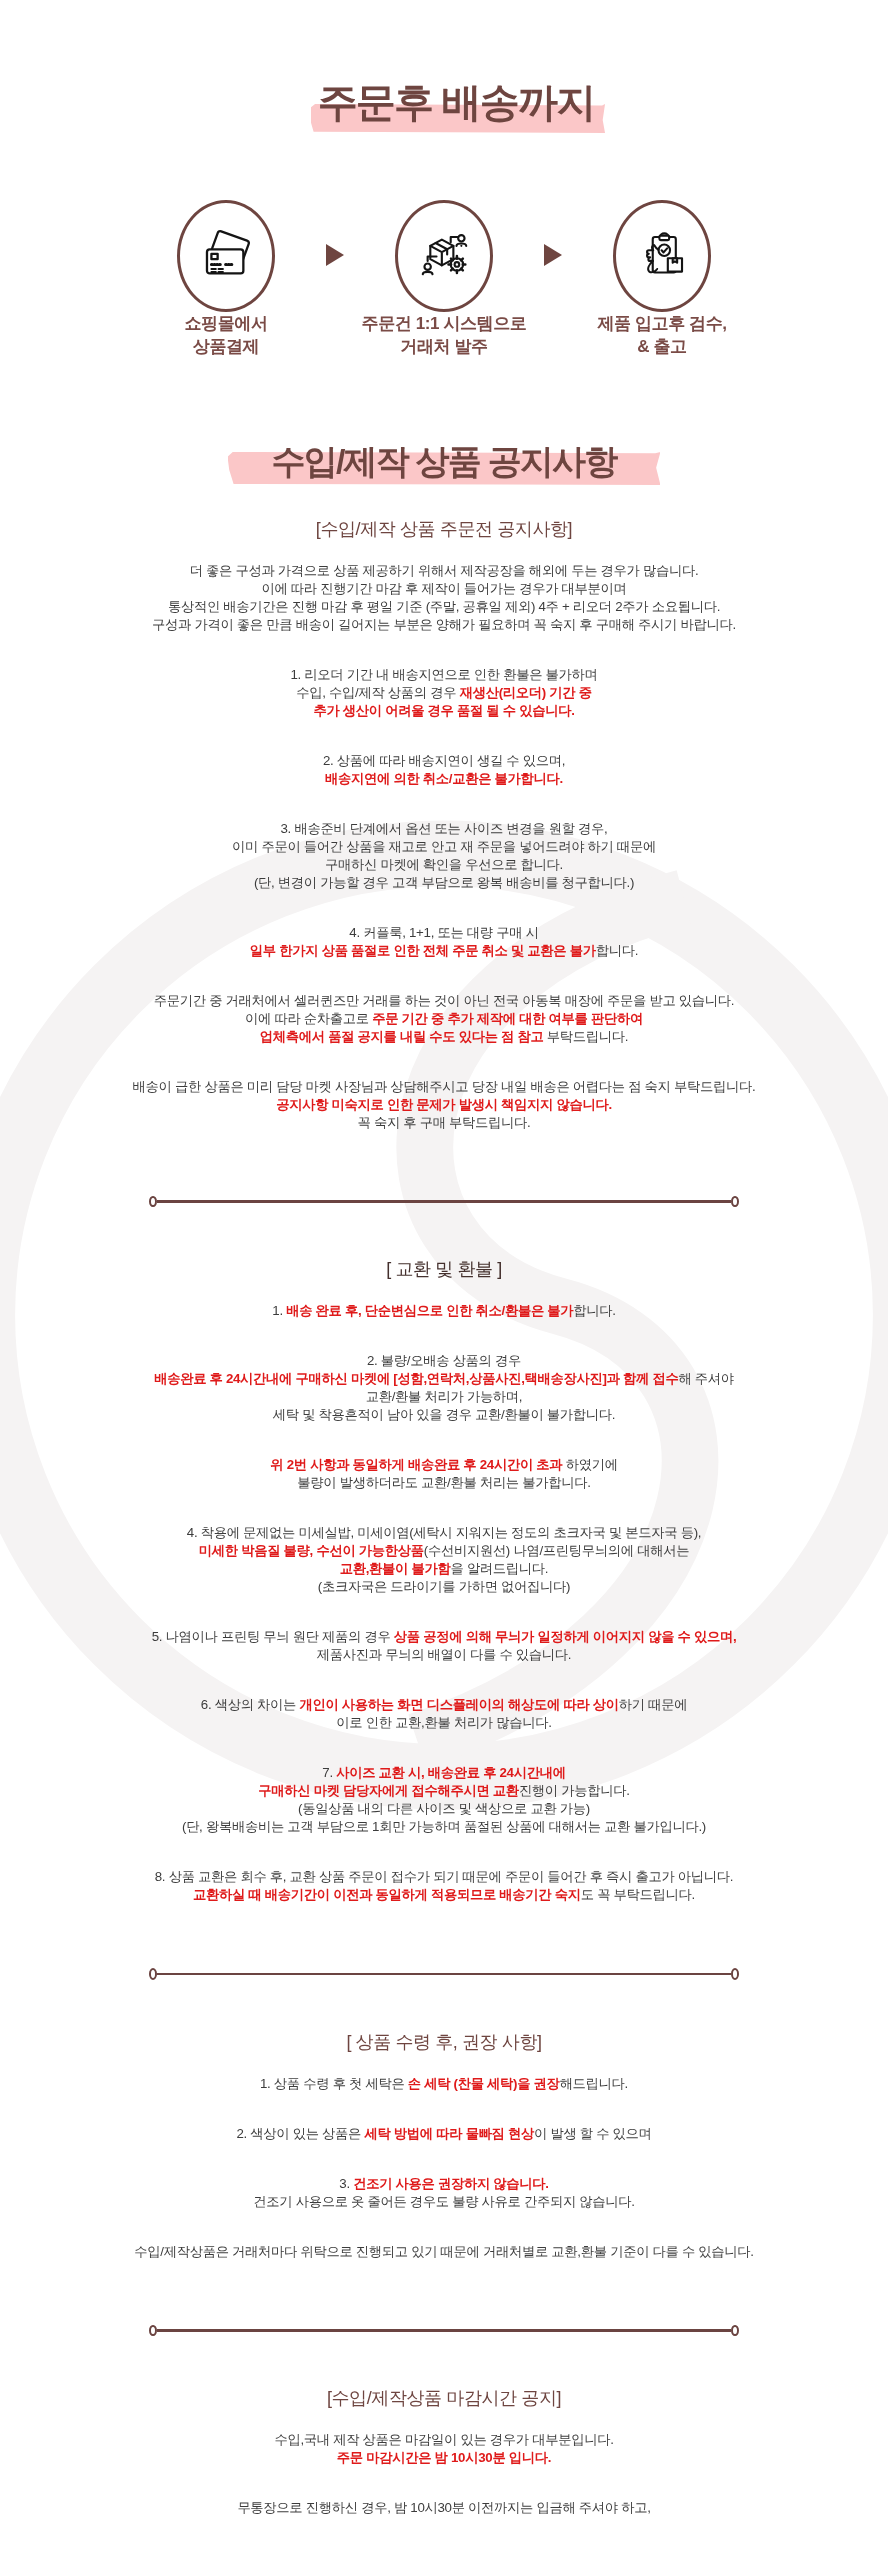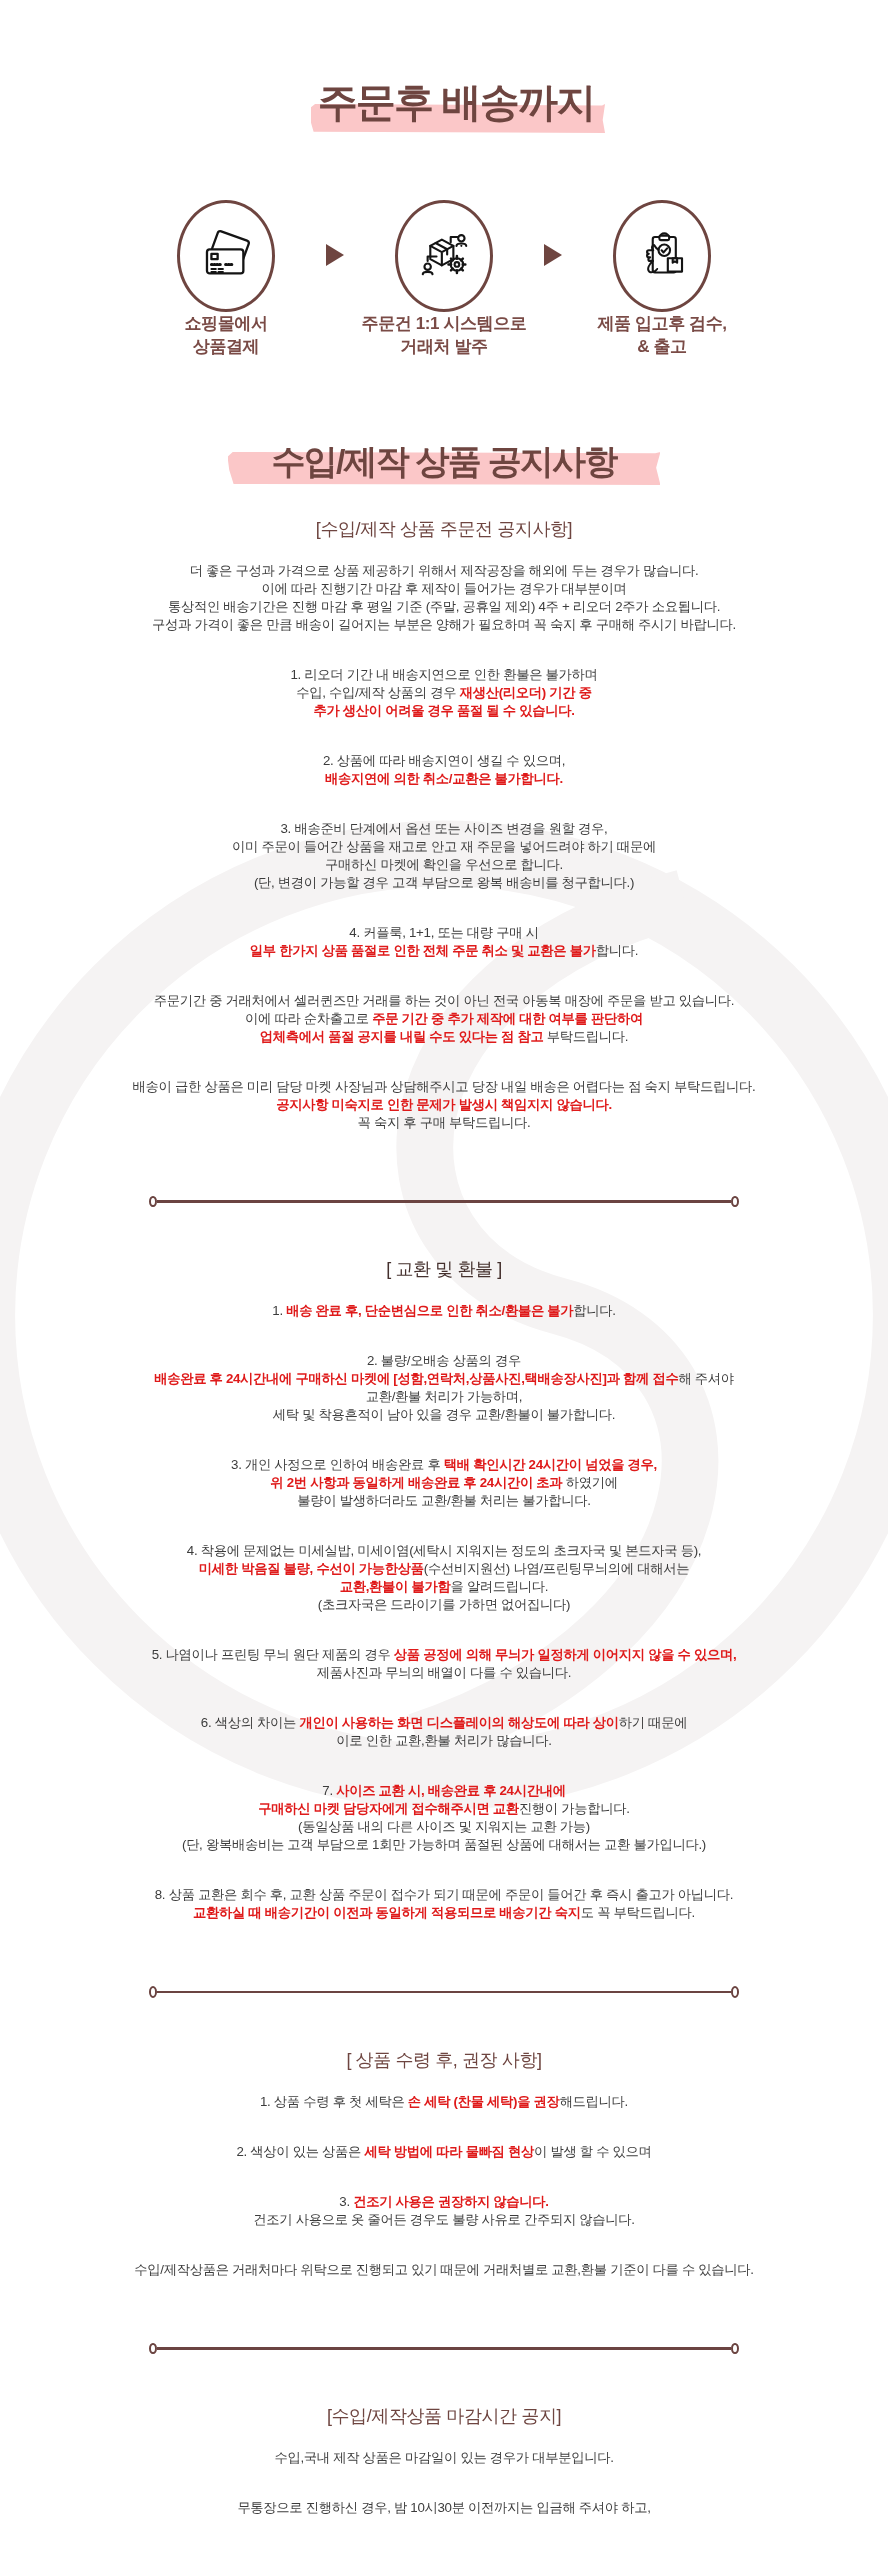--- a/index.html
+++ b/index.html
@@ -195,42 +195,41 @@
         <div class="para">
           <span class="ln"><span class="seg">1. </span><span class="seg-red">배송 완료 후, 단순변심으로 인한 취소/환불은 불가</span><span class="seg">합니다.</span></span>
         </div>
         <div class="para">
           <span class="ln"><span class="seg">2. 불량/오배송 상품의 경우</span></span>
           <span class="ln"><span class="seg-red">배송완료 후 24시간내에 구매하신 마켓에 [성함,연락처,상품사진,택배송장사진]과 함께 접수</span><span class="seg">해 주셔야</span></span>
           <span class="ln"><span class="seg">교환/환불 처리가 가능하며,</span></span>
           <span class="ln"><span class="seg">세탁 및 착용흔적이 남아 있을 경우 교환/환불이 불가합니다.</span></span>
         </div>
         <div class="para">
-          <span class="ln"><span class="seg">3. 개인 사정으로 인하여 배송완료 후 </span><span class="seg-red">택배 확인시간 24시간이 넘었을 경우,</span></span>
           <span class="ln"><span class="seg-red">위 2번 사항과 동일하게 배송완료 후 24시간이 초과</span><span class="seg"> 하였기에</span></span>
           <span class="ln"><span class="seg">불량이 발생하더라도 교환/환불 처리는 불가합니다.</span></span>
         </div>
         <div class="para">
           <span class="ln"><span class="seg">4. 착용에 문제없는 미세실밥, 미세이염(세탁시 지워지는 정도의 초크자국 및 본드자국 등),</span></span>
           <span class="ln"><span class="seg-red">미세한 박음질 불량, 수선이 가능한상품</span><span class="seg">(수선비지원선) 나염/프린팅무늬의에 대해서는</span></span>
           <span class="ln"><span class="seg-red">교환,환불이 불가함</span><span class="seg">을 알려드립니다.</span></span>
           <span class="ln"><span class="seg">(초크자국은 드라이기를 가하면 없어집니다)</span></span>
         </div>
         <div class="para">
           <span class="ln"><span class="seg">5. 나염이나 프린팅 무늬 원단 제품의 경우 </span><span class="seg-red">상품 공정에 의해 무늬가 일정하게 이어지지 않을 수 있으며,</span></span>
           <span class="ln"><span class="seg">제품사진과 무늬의 배열이 다를 수 있습니다.</span></span>
         </div>
         <div class="para">
           <span class="ln"><span class="seg">6. 색상의 차이는 </span><span class="seg-red">개인이 사용하는 화면 디스플레이의 해상도에 따라 상이</span><span class="seg">하기 때문에</span></span>
           <span class="ln"><span class="seg">이로 인한 교환,환불 처리가 많습니다.</span></span>
         </div>
         <div class="para">
           <span class="ln"><span class="seg">7. </span><span class="seg-red">사이즈 교환 시, 배송완료 후 24시간내에</span></span>
           <span class="ln"><span class="seg-red">구매하신 마켓 담당자에게 접수해주시면 교환</span><span class="seg">진행이 가능합니다.</span></span>
-          <span class="ln"><span class="seg">(동일상품 내의 다른 사이즈 및 지워지는 교환 가능)</span></span>
+          <span class="ln"><span class="seg">(동일상품 내의 다른 사이즈 및 색상으로 교환 가능)</span></span>
           <span class="ln"><span class="seg">(단, 왕복배송비는 고객 부담으로 1회만 가능하며 품절된 상품에 대해서는 교환 불가입니다.)</span></span>
         </div>
         <div class="para">
           <span class="ln"><span class="seg">8. 상품 교환은 회수 후, 교환 상품 주문이 접수가 되기 때문에 주문이 들어간 후 즉시 출고가 아닙니다.</span></span>
           <span class="ln"><span class="seg-red">교환하실 때 배송기간이 이전과 동일하게 적용되므로 배송기간 숙지</span><span class="seg">도 꼭 부탁드립니다.</span></span>
         </div>
         <div class="divider">
           <span class="dot"></span>
           <span class="rule"></span>
           <span class="dot"></span>
@@ -250,20 +249,21 @@
           <span class="ln"><span class="seg">수입/제작상품은 거래처마다 위탁으로 진행되고 있기 때문에 거래처별로 교환,환불 기준이 다를 수 있습니다.</span></span>
         </div>
         <div class="divider">
           <span class="dot"></span>
           <span class="rule"></span>
           <span class="dot"></span>
         </div>
         <h3 class="sec-heading">[수입/제작상품 마감시간 공지]</h3>
         <div class="para">
           <span class="ln"><span class="seg">수입,국내 제작 상품은 마감일이 있는 경우가 대부분입니다.</span></span>
+          <span class="ln"><span class="seg-red">주문 마감시간은 밤 10시30분 입니다.</span></span>
         </div>
         <div class="para">
           <span class="ln"><span class="seg">무통장으로 진행하신 경우, 밤 10시30분 이전까지는 입금해 주셔야 하고,</span></span>
           <span class="ln"></span>
         </div>
       </div>
 
   </div>
 </div>
 

